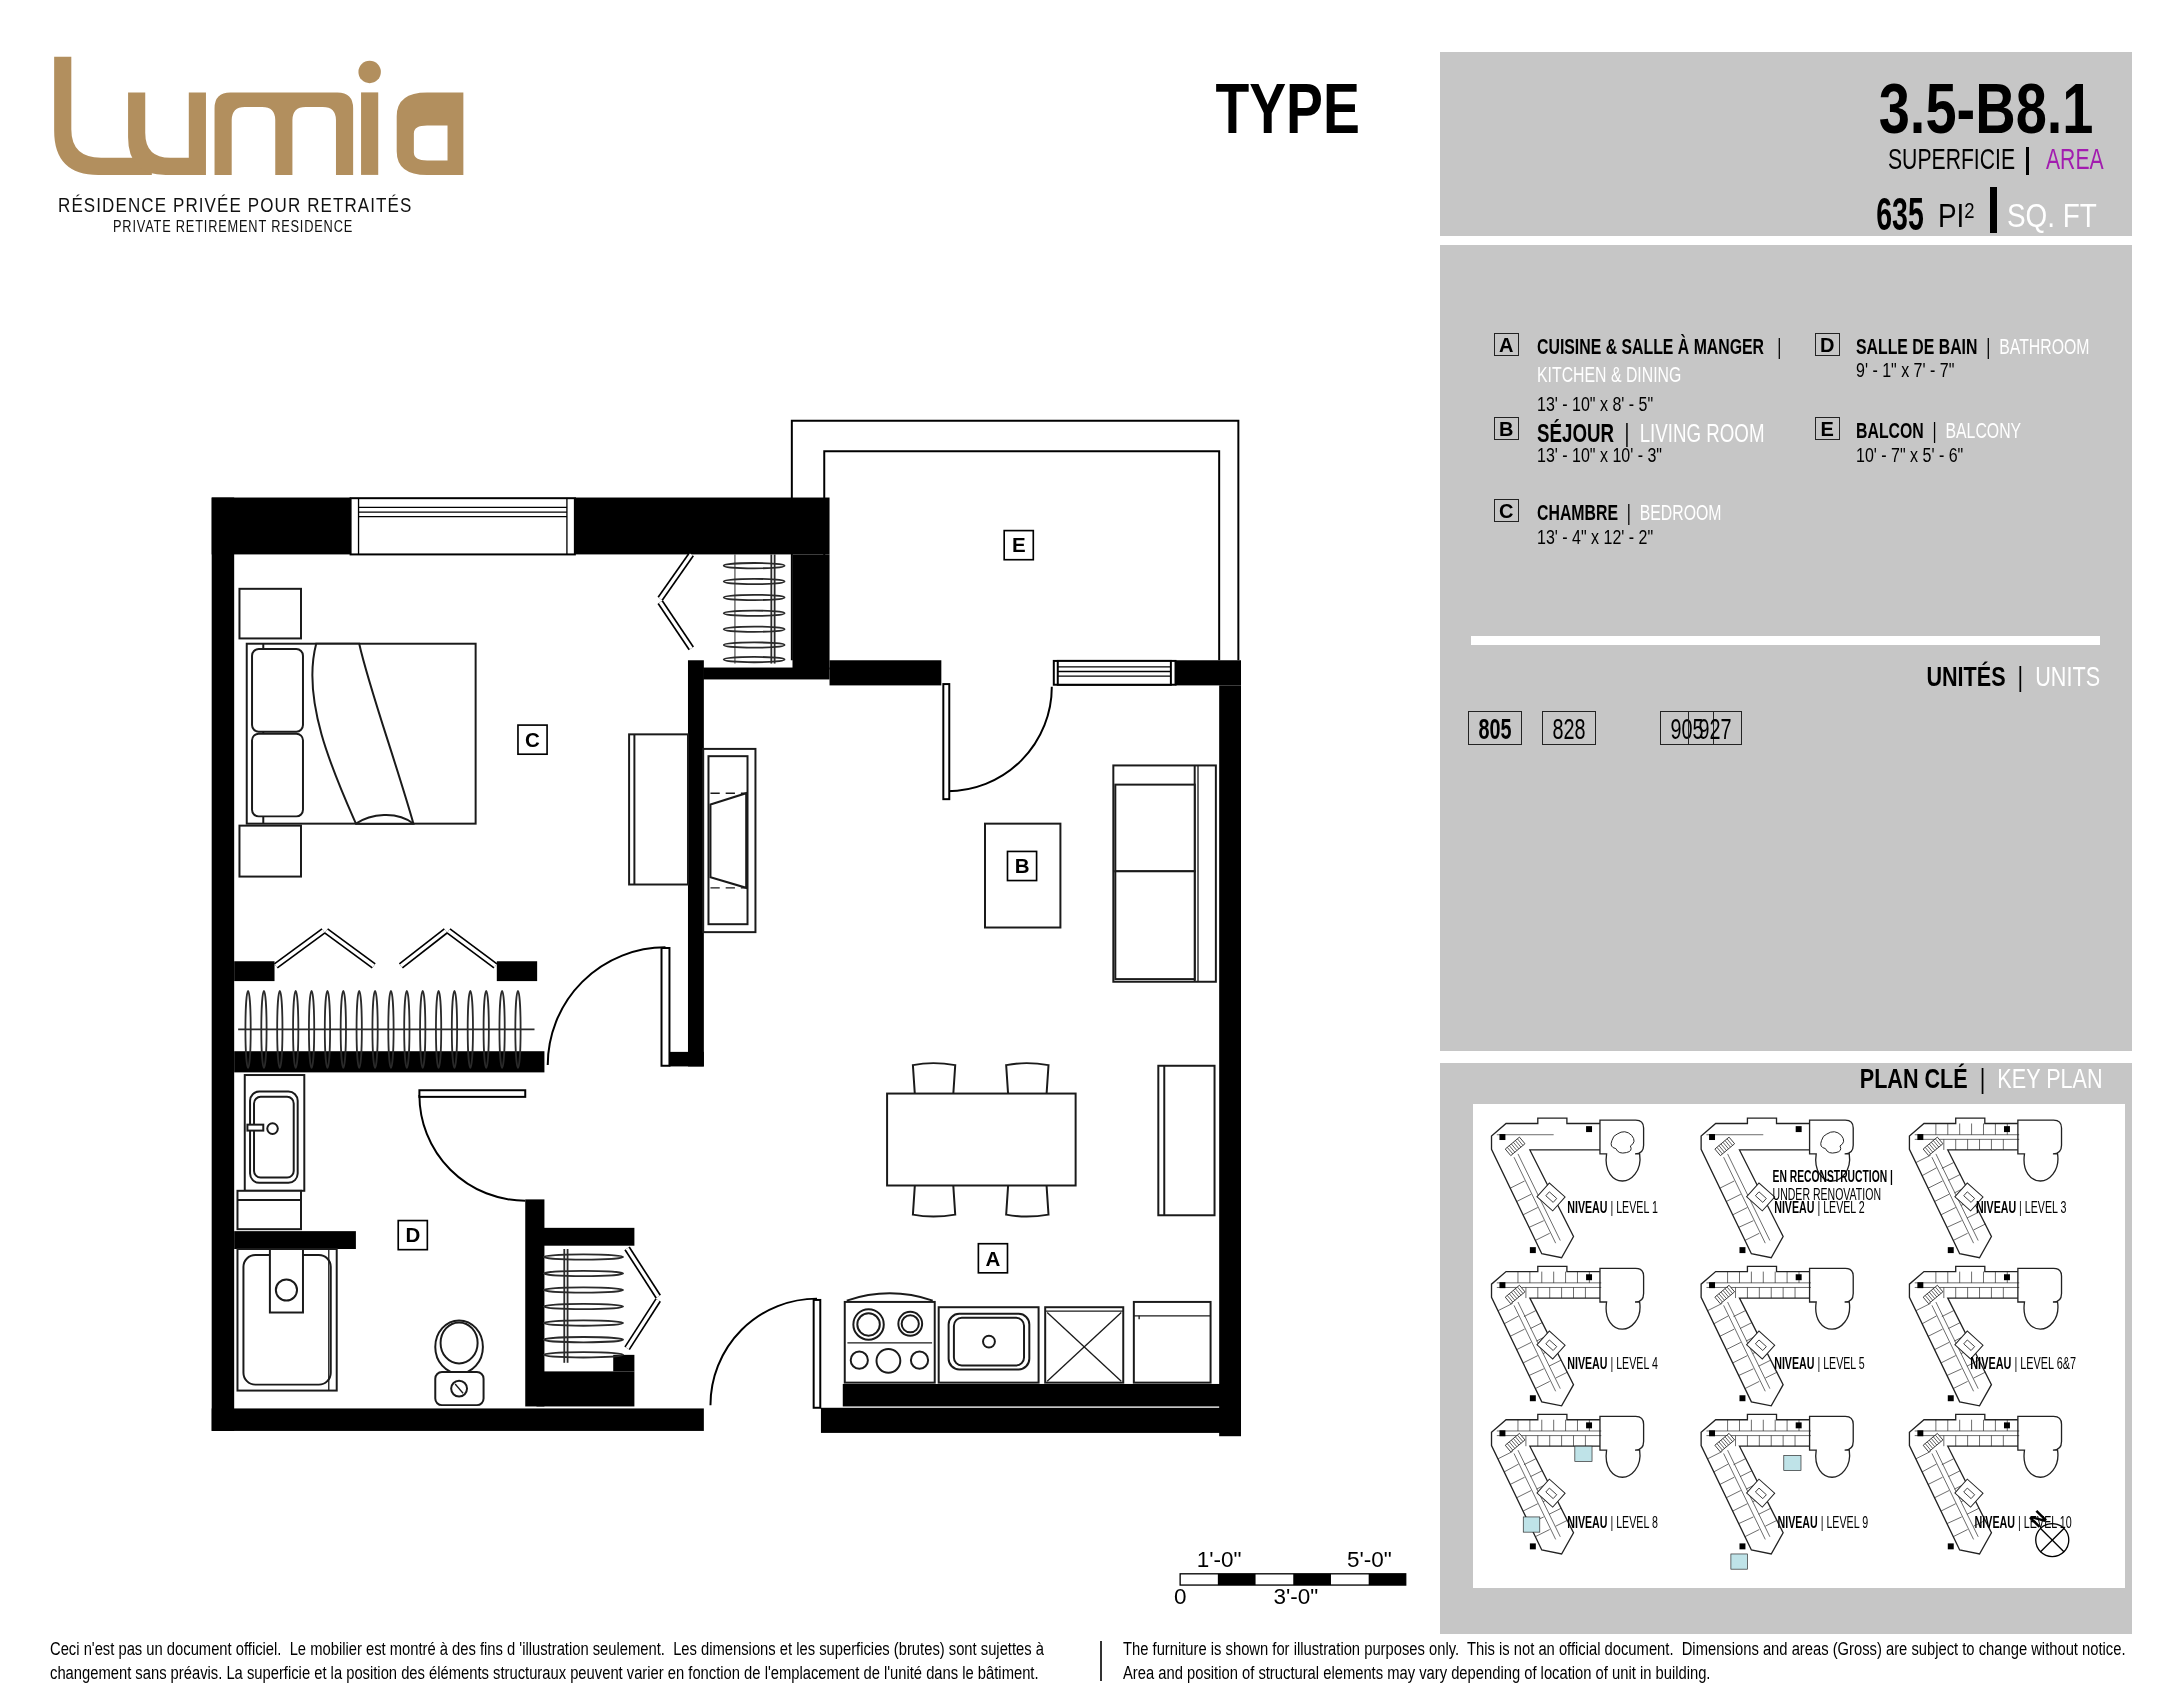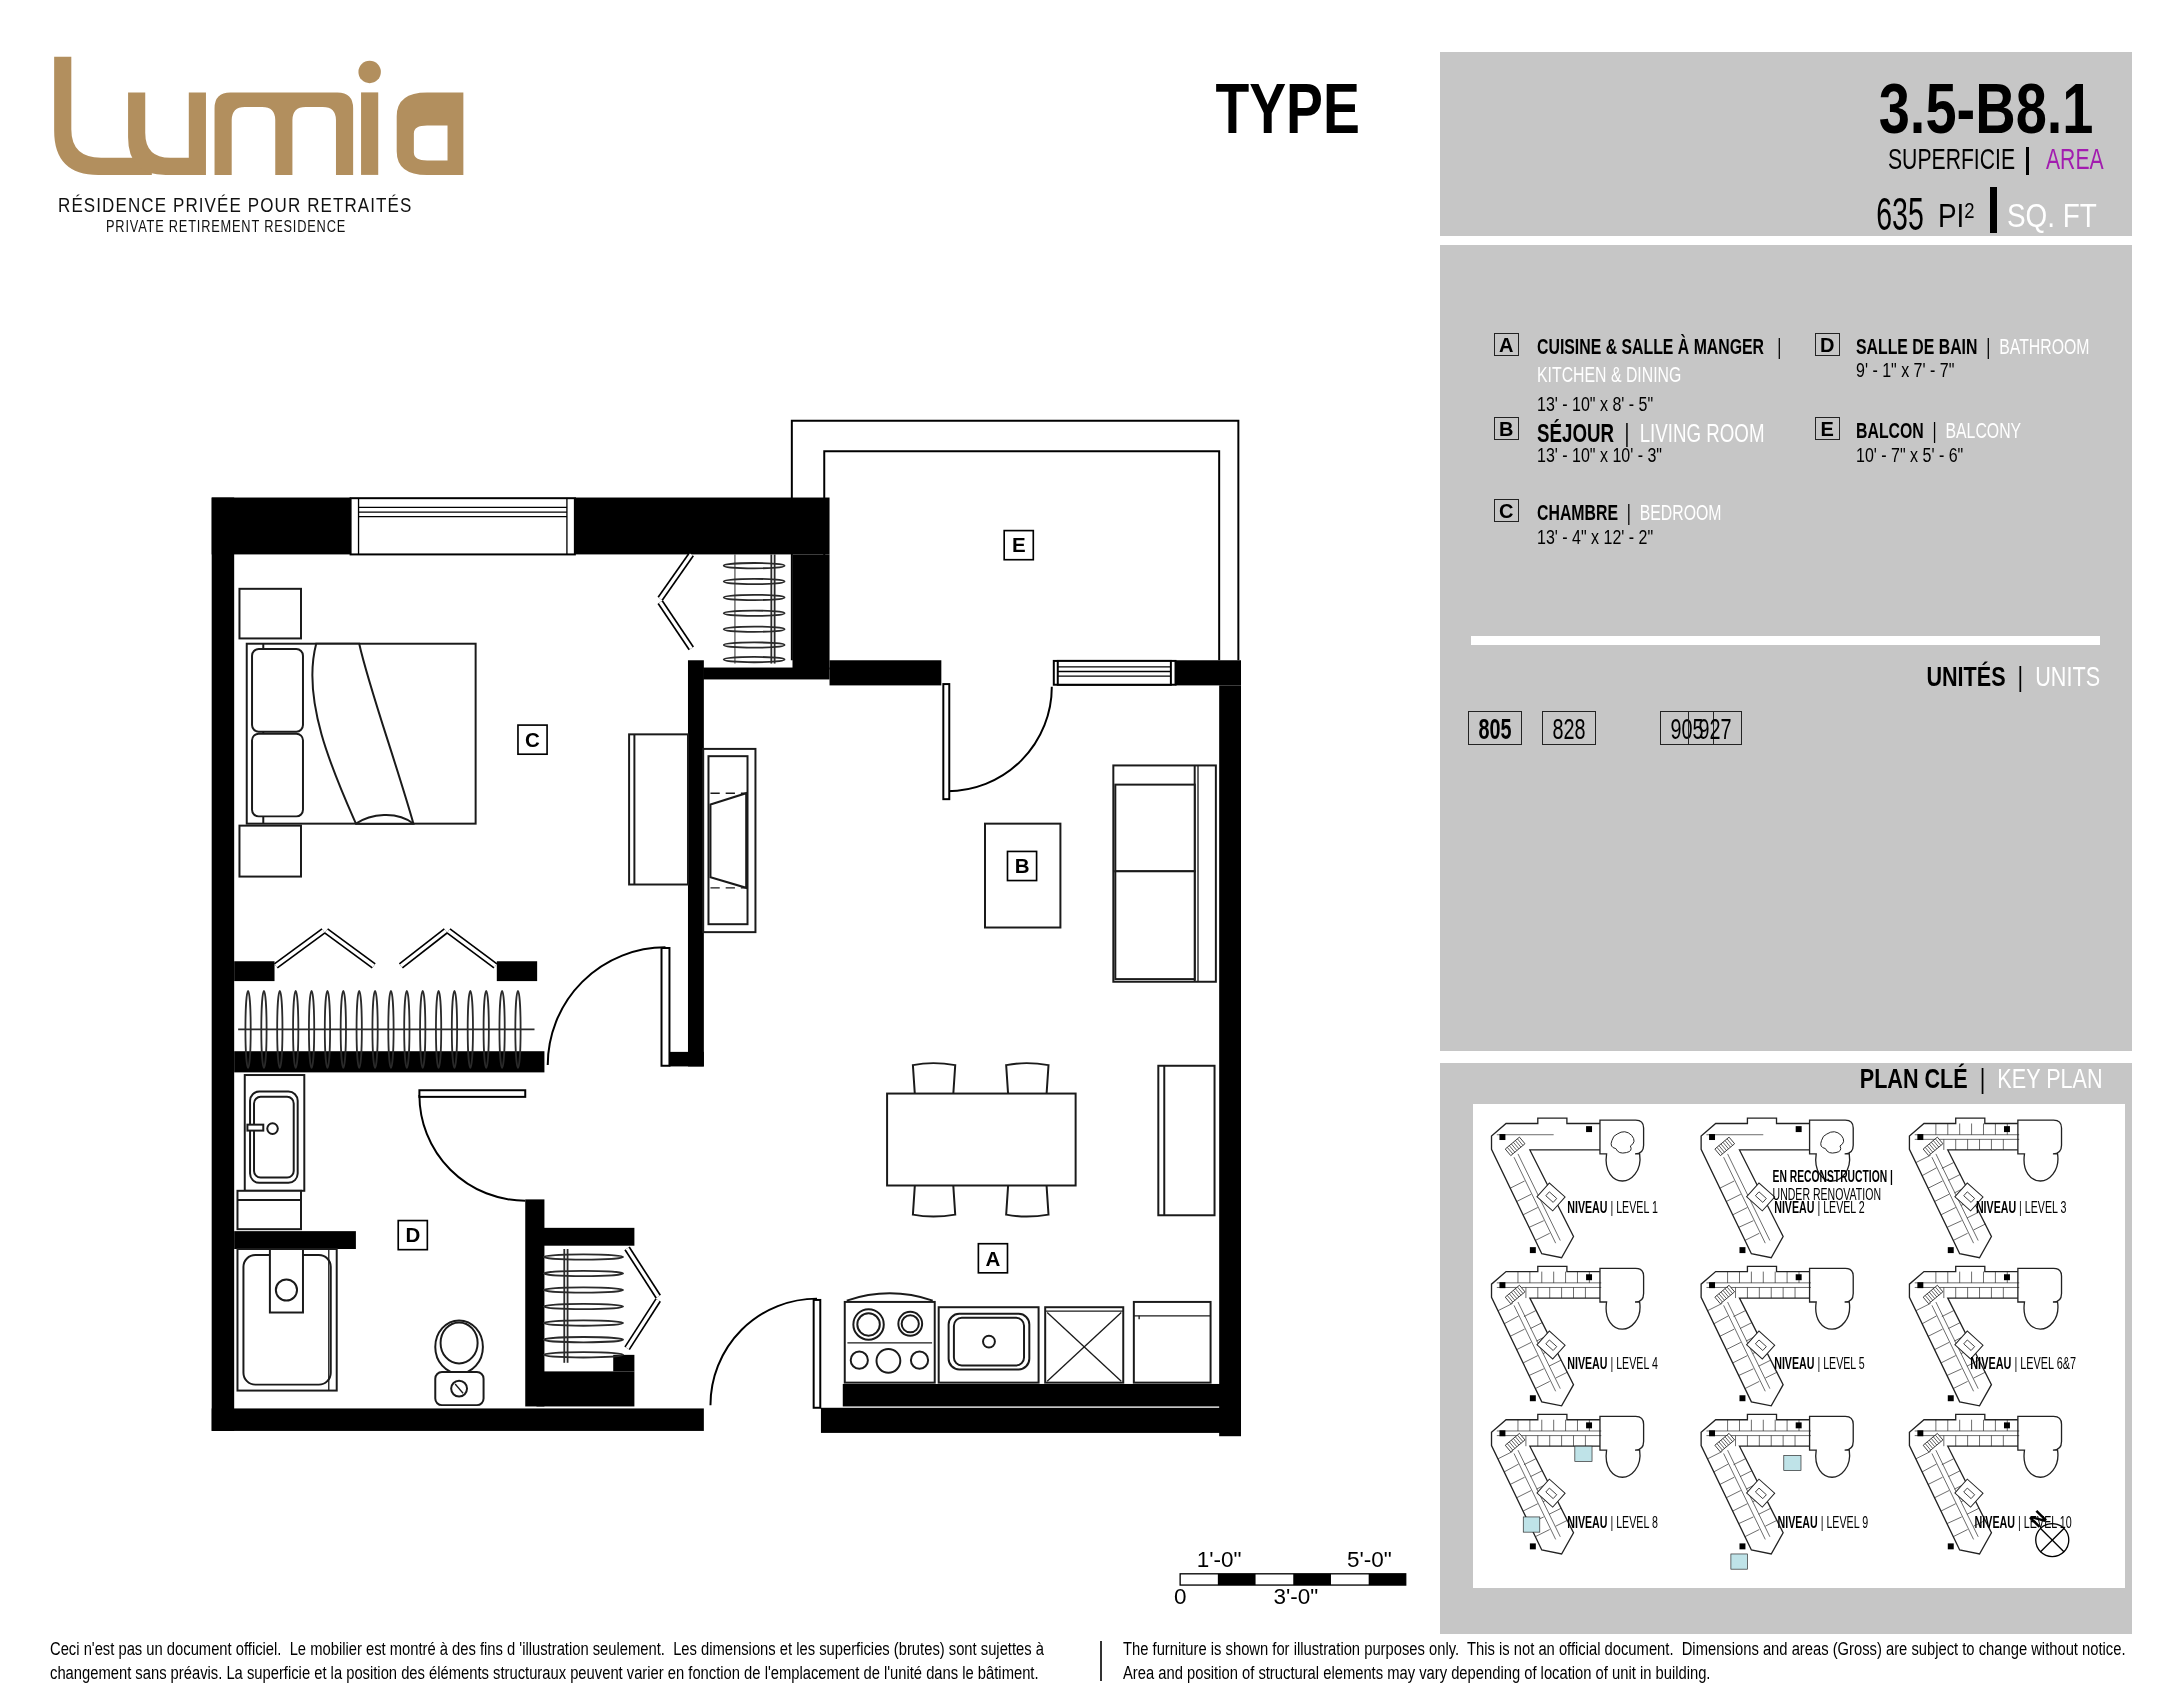--- a/index.html
+++ b/index.html
@@ -19,29 +19,29 @@
   <g fill="#b28f5e" stroke="none">
     <path d="M81,86 L107,86 L107,196 Q107,239 152,239 L229,239 L229,265 L148,265 Q81,265 81,198 Z"></path>
     <path d="M193,140 L193,208 Q193,265 250,265 L311,265 L311,140 L285,140 L285,239 L257,239 Q219,239 219,201 L219,140 Z"></path>
     <path d="M324,265 L324,164 Q324,140 348,140 L510,140 Q534,140 534,164 L534,265 L508,265 L508,182 Q508,162 488,162 L462,162 Q442,162 442,182 L442,265 L416,265 L416,182 Q416,162 396,162 L370,162 Q350,162 350,182 L350,265 Z"></path>
     <rect x="546" y="140" width="26" height="125"></rect>
     <circle cx="559" cy="109" r="17"></circle>
     <path fill-rule="evenodd" d="M646,140 Q600,140 600,176 L600,229 Q600,265 646,265 L701,265 L701,140 Z M646,190 Q626,190 626,202 L626,231 Q626,243 646,243 L677,243 L677,190 Z"></path>
   </g>
 </svg>
 <div class="abs" style="left:58px;top:194px;width:463px;font-size:20px;letter-spacing:1.3px;color:#111;white-space:nowrap"><span class="cond" style="transform:scaleX(0.85)">RÉSIDENCE PRIVÉE POUR RETRAITÉS</span></div>
-<div class="abs" style="left:106px;top:218px;width:364px;font-size:16px;letter-spacing:1px;color:#111;white-space:nowrap"><span class="cond" style="transform:scaleX(0.80)">PRIVATE RETIREMENT RESIDENCE</span></div>
+<div class="abs" style="left:113px;top:218px;width:364px;font-size:16px;letter-spacing:1px;color:#111;white-space:nowrap"><span class="cond" style="transform:scaleX(0.80)">PRIVATE RETIREMENT RESIDENCE</span></div>
 
 <div class="abs gray" style="left:1440px;top:52px;width:692px;height:184px;"></div>
 <div class="abs" style="left:1177px;top:69px;width:662px;text-align:left;font-weight:bold;font-size:70px;color:#000;white-space:nowrap"><span class="cond" style="transform:scaleX(0.79);transform-origin:right center">TYPE</span></div>
 <div class="abs" style="left:1431px;top:69px;width:662px;text-align:right;font-weight:bold;font-size:70px;color:#000;white-space:nowrap"><span class="cond" style="transform:scaleX(0.80);transform-origin:right center">3.5-B8.1</span></div>
 <div class="abs" style="left:1353px;top:143px;width:662px;text-align:right;font-size:29px;color:#000;white-space:nowrap"><span class="cond" style="transform:scaleX(0.73);transform-origin:right center">SUPERFICIE</span></div>
 <div class="abs" style="left:2026px;top:147px;width:2.6px;height:28px;background:#000"></div>
 <div class="abs" style="left:2046px;top:143px;font-size:29px;color:#a21caf;white-space:nowrap"><span class="cond" style="transform:scaleX(0.73)">AREA</span></div>
-<div class="abs" style="left:1262px;top:187px;width:662px;text-align:right;font-weight:normal;font-size:46px;color:#000;white-space:nowrap"><span class="cond" style="transform:scaleX(0.62);transform-origin:right center">635</span></div>
+<div class="abs" style="left:1262px;top:187px;width:662px;text-align:right;font-weight:bold;font-size:46px;color:#000;white-space:nowrap"><span class="cond" style="transform:scaleX(0.62);transform-origin:right center">635</span></div>
 <div class="abs" style="left:1938px;top:196px;font-size:34px;color:#000;white-space:nowrap"><span class="cond" style="transform:scaleX(0.82)">PI<span style="font-size:22.5px;vertical-align:9.3px">2</span></span></div>
 <div class="abs" style="left:1990px;top:187px;width:6.6px;height:46px;background:#000"></div>
 <div class="abs" style="left:2007px;top:196px;font-size:34px;color:#fff;white-space:nowrap"><span class="cond" style="transform:scaleX(0.82)">SQ. FT</span></div>
 
 <div class="abs gray" style="left:1440px;top:245px;width:692px;height:806px;"></div>
 
 <div class="sq" style="left:1494px;top:333px;width:22.5px;height:20.5px;font-size:20px;line-height:22px;">A</div>
 <div class="abs" style="left:1537px;top:334px;font-size:22px;font-weight:bold;white-space:nowrap"><span class="cond" style="transform:scaleX(0.72)">CUISINE &amp; SALLE À MANGER &nbsp;&nbsp;<span style="font-weight:normal">|</span></span></div>
 <div class="abs wt" style="left:1537px;top:362px;font-size:22px;white-space:nowrap"><span class="cond" style="transform:scaleX(0.72)">KITCHEN &amp; DINING</span></div>
 <div class="abs" style="left:1537px;top:392px;font-size:20.5px;white-space:nowrap"><span class="cond" style="transform:scaleX(0.78)">13' - 10" x 8' - 5"</span></div>

